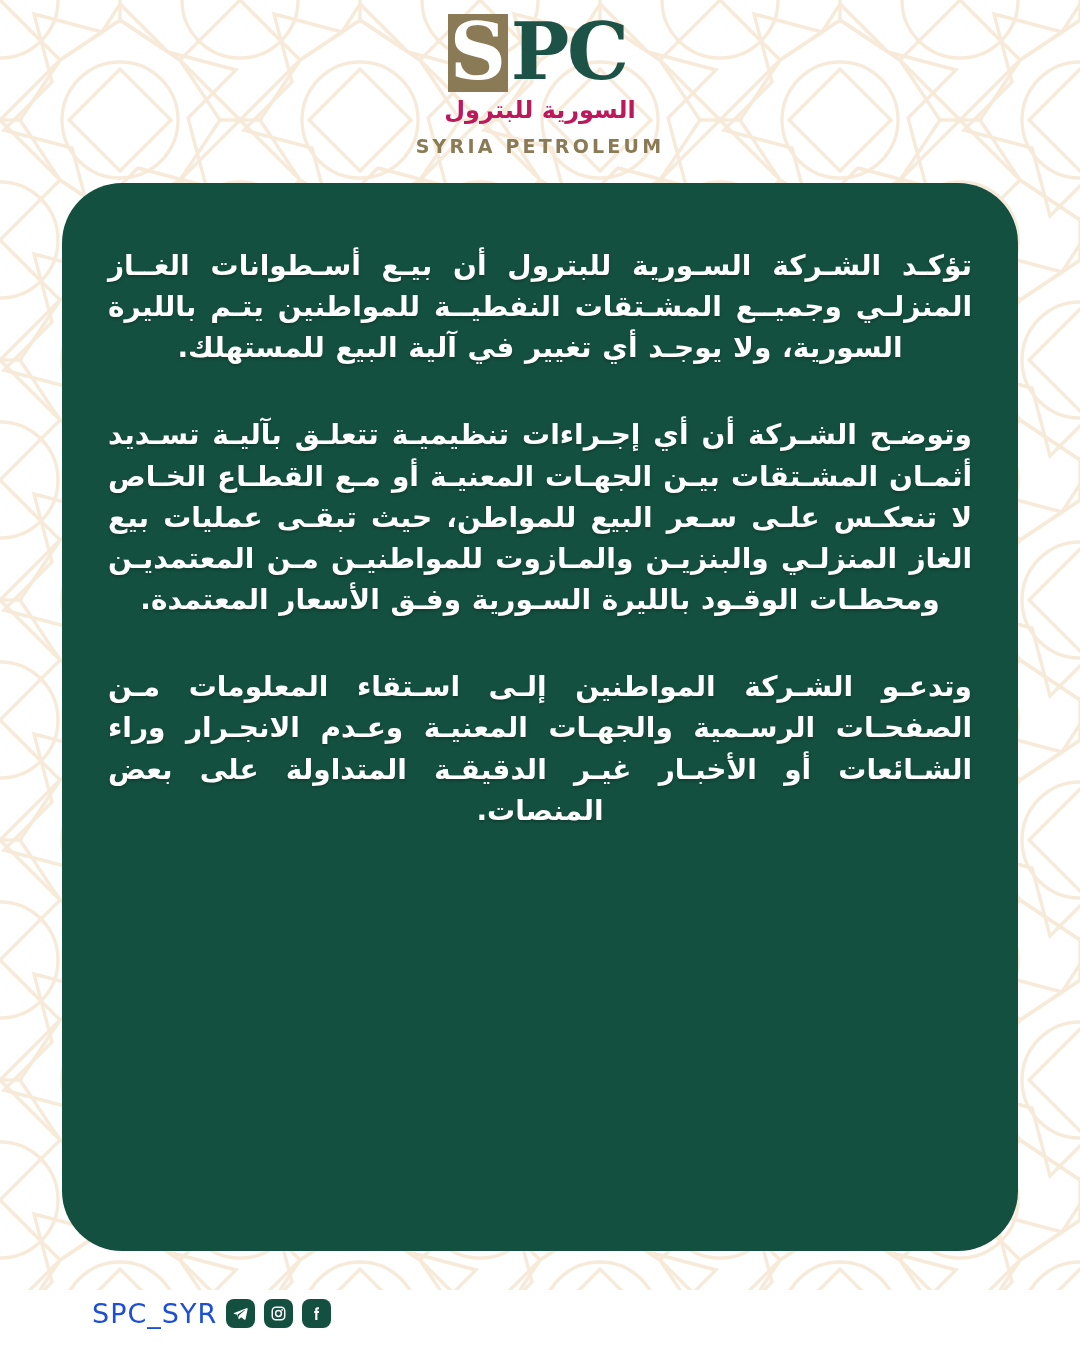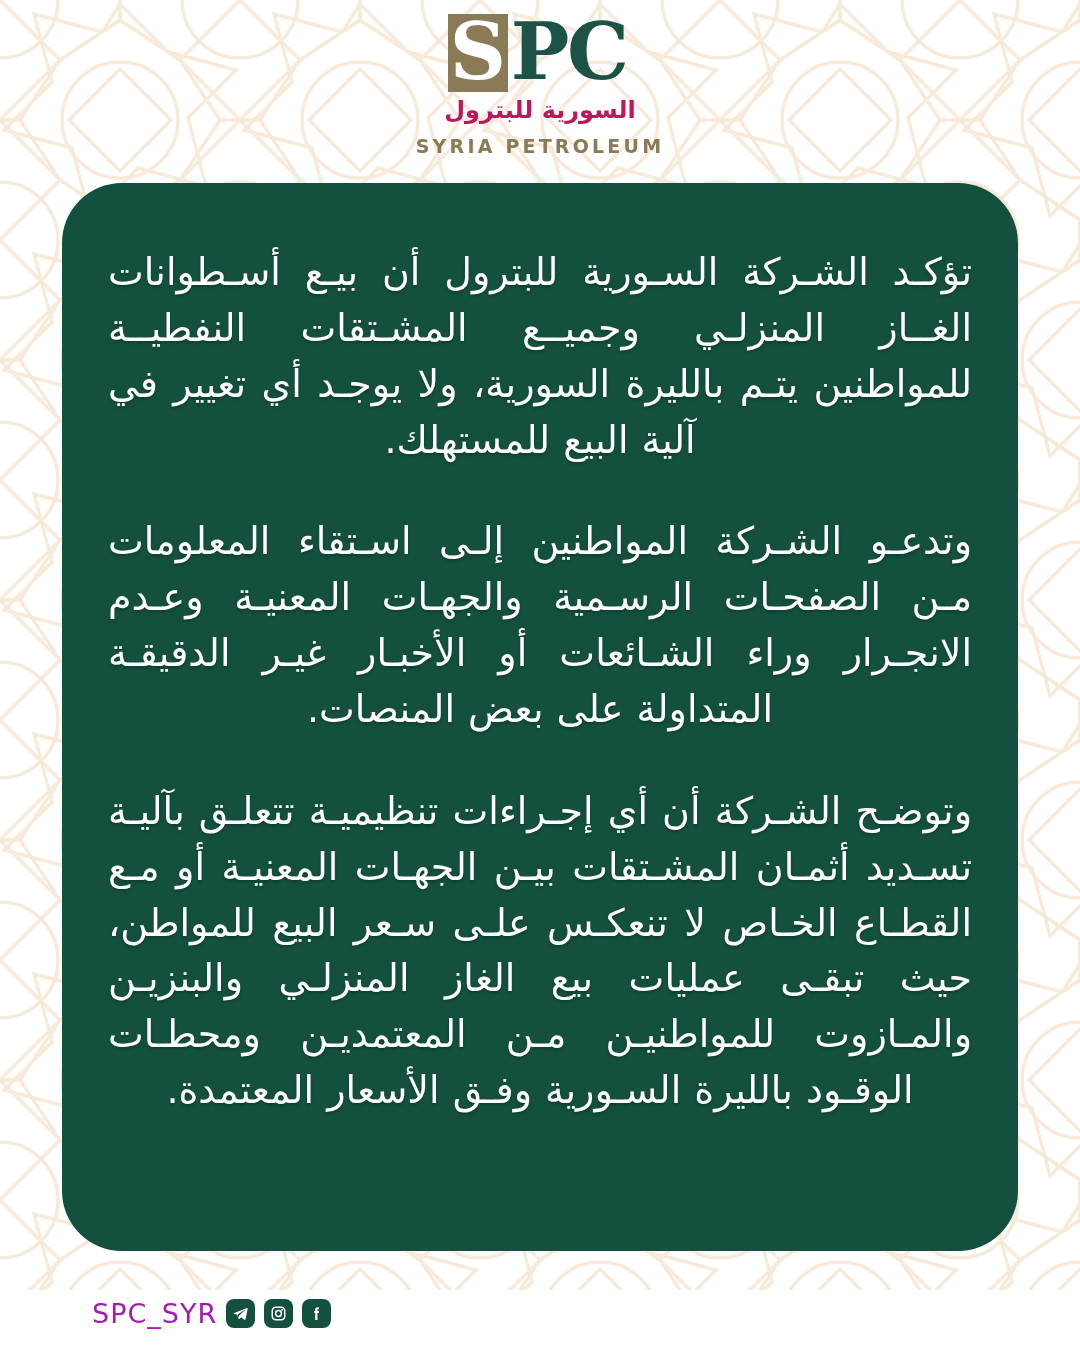--- a/index.html
+++ b/index.html
@@ -72,22 +72,22 @@
     background: #14503f;
     border-radius: 60px;
     box-sizing: border-box;
     padding: 62px 46px 40px 46px;
     display: flex;
     flex-direction: column;
     justify-content: flex-start;
   }
   .para {
     color: #ffffff;
-    font-size: 38px;
-    font-weight: 400;
+    font-size: 28px;
+    font-weight: 700;
     line-height: 1.47;
     text-align: justify;
     text-align-last: center;
     direction: rtl;
     margin: 0;
     letter-spacing: 0px;
     word-spacing: 1px;
     text-shadow: 0 2px 3px rgba(0,0,0,0.22);
   }
   .para + .para { margin-top: 46px; }
@@ -109,21 +109,21 @@
     background: #14503f;
     display: flex;
     align-items: center;
     justify-content: center;
     flex: 0 0 auto;
   }
   .social-icon svg { display: block; }
   .handle {
     font-size: 27px;
     font-weight: 400;
-    color: #a21caf;
+    color: #1d4ed8;
     letter-spacing: 1px;
     direction: ltr;
     line-height: 1;
   }
 </style>
 </head>
 <body>
 
 <div id="pattern-layer">
   <svg viewBox="0 0 1080 1290" preserveAspectRatio="none" xmlns="http://www.w3.org/2000/svg">
@@ -164,22 +164,22 @@
       <text x="150" y="65" font-family="'DejaVu Serif','Liberation Serif',serif" font-size="78" font-weight="700" fill="#1d5346" text-anchor="middle">C</text>
     </svg>
   </div>
 
   <div class="logo-arabic">السورية للبترول</div>
   <div class="logo-latin">SYRIA PETROLEUM</div>
 </div>
 
 <div class="card">
   <p class="para">تؤكـد الشـركة السـورية للبترول أن بيـع أسـطوانات الغــاز المنزلـي وجميــع المشـتقات النفطيــة للمواطنين يتـم بالليرة السورية، ولا يوجـد أي تغيير في آلية البيع للمستهلك.</p>
+  <p class="para">وتوضـح الشـركة أن أي إجـراءات تنظيميـة تتعلـق بآليـة تسـديد أثمـان المشـتقات بيـن الجهـات المعنيـة أو مـع القطـاع الخـاص لا تنعكـس علـى سـعر البيع للمواطن، حيث تبقـى عمليات بيع الغاز المنزلـي والبنزيـن والمـازوت للمواطنيـن مـن المعتمديـن ومحطـات الوقـود بالليرة السـورية وفـق الأسعار المعتمدة.</p>
   <p class="para">وتدعـو الشـركة المواطنين إلـى اسـتقاء المعلومات مـن الصفحـات الرسـمية والجهـات المعنيـة وعـدم الانجـرار وراء الشـائعات أو الأخبـار غيـر الدقيقـة المتداولة على بعض المنصات.</p>
-  <p class="para">وتوضـح الشـركة أن أي إجـراءات تنظيميـة تتعلـق بآليـة تسـديد أثمـان المشـتقات بيـن الجهـات المعنيـة أو مـع القطـاع الخـاص لا تنعكـس علـى سـعر البيع للمواطن، حيث تبقـى عمليات بيع الغاز المنزلـي والبنزيـن والمـازوت للمواطنيـن مـن المعتمديـن ومحطـات الوقـود بالليرة السـورية وفـق الأسعار المعتمدة.</p>
 </div>
 
 <div class="footer">
 
   <div class="social-icon">
     <svg width="17" height="17" viewBox="0 0 24 24" xmlns="http://www.w3.org/2000/svg">
       <path fill="#ffffff" d="M15.6 8.3h-2.3V6.9c0-.6.4-.8.7-.8h1.5V3.3l-2.1 0c-2.6 0-3.2 1.9-3.2 3.2v1.8H8.8v2.9h1.4V21h3.1v-9.8h2.1l.2-2.9z"></path>
     </svg>
   </div>
 

